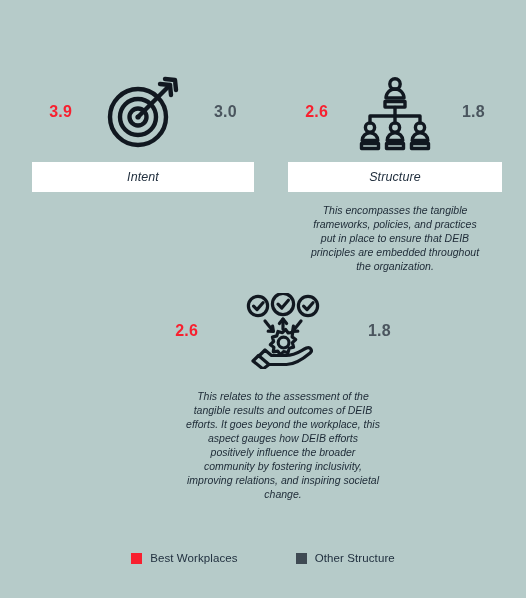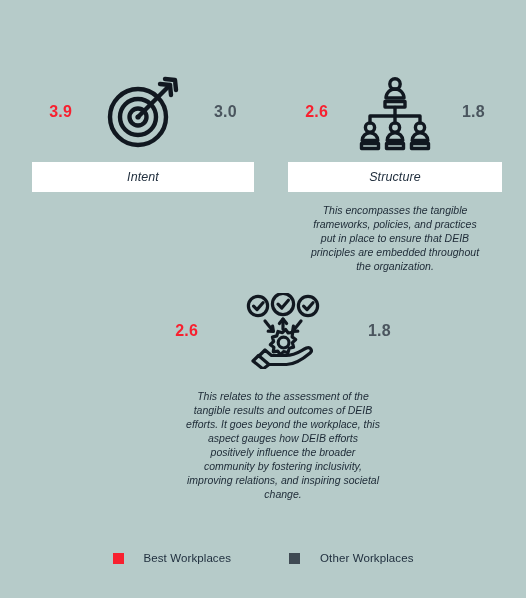--- a/index.html
+++ b/index.html
@@ -101,21 +101,21 @@
     right: 0;
     top: 552px;
     display: flex;
     justify-content: center;
     align-items: center;
     gap: 58px;
   }
   .legend-item {
     display: flex;
     align-items: center;
-    gap: 20px;
+    gap: 8px;
   }
   .swatch {
     width: 11px;
     height: 11px;
     flex: 0 0 auto;
   }
   .swatch.best  { background: #f8202f; }
   .swatch.other { background: #3f4a53; }
   .legend-label {
     font-size: 11.5px;
@@ -217,17 +217,17 @@
     <div class="desc">This relates to the assessment of the tangible results and outcomes of DEIB efforts. It goes beyond the workplace, this aspect gauges how DEIB efforts positively influence the broader community by fostering inclusivity, improving relations, and inspiring societal change.</div>
   </div>
 
   <div class="legend">
     <div class="legend-item">
       <span class="swatch best"></span>
       <span class="legend-label">Best Workplaces</span>
     </div>
     <div class="legend-item">
       <span class="swatch other"></span>
-      <span class="legend-label">Other Workplaces</span>
+      <span class="legend-label">Other Structure</span>
     </div>
   </div>
 
 </div>
 
 </body></html>

